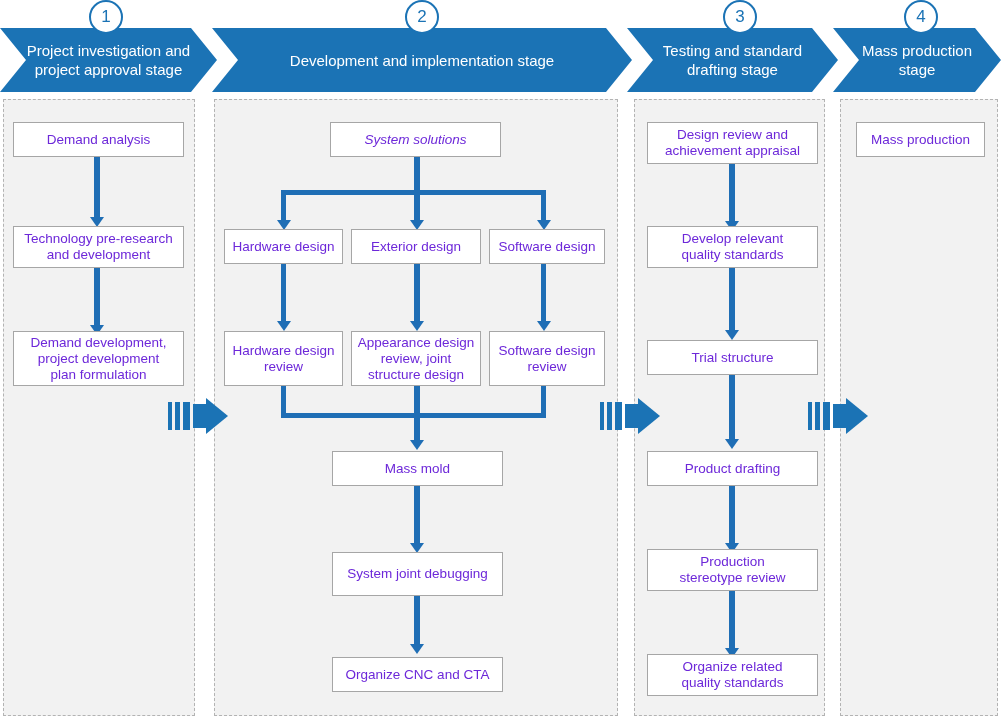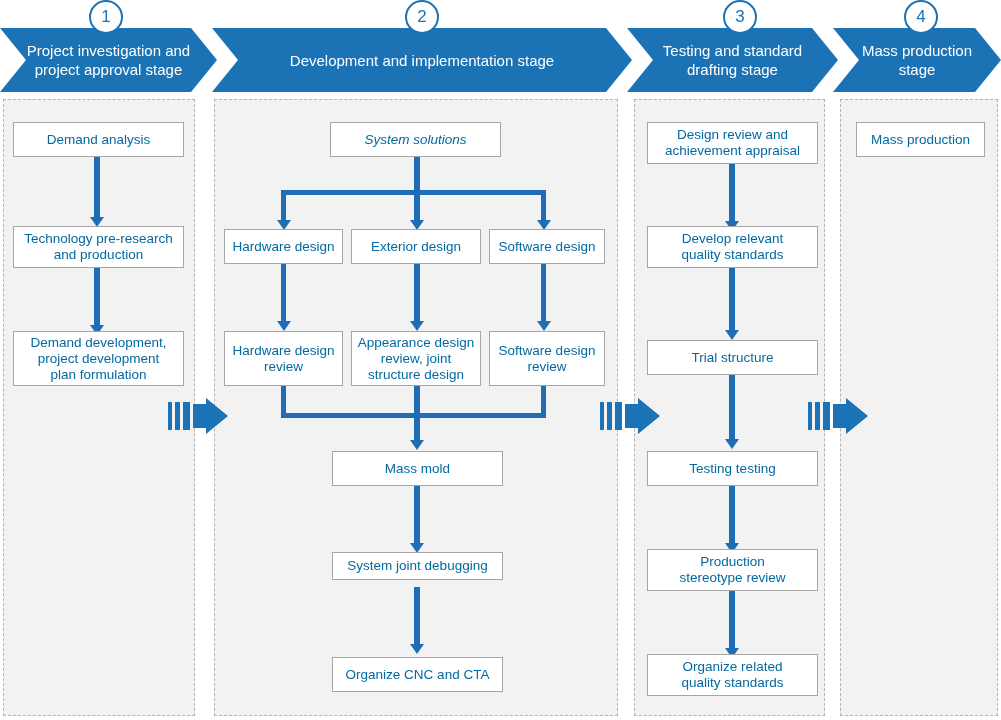--- a/index.html
+++ b/index.html
@@ -71,21 +71,21 @@
     border: 1.5px dashed #b3b3b3;
     background: #f2f2f2;
   }
 
   
   .node {
     position: absolute;
     box-sizing: border-box;
     background: #ffffff;
     border: 1px solid #a6a6a6;
-    color: #0369a1;
+    color: #6d28d9;
     font-size: 13.5px;
     line-height: 16px;
     display: flex;
     align-items: center;
     justify-content: center;
     text-align: center;
     z-index: 4;
   }
   .node span { padding: 0 5px; white-space: pre-line; }
 
@@ -174,21 +174,21 @@
 <div class="col-panel" style="left:840px; top:99px; width:158px; height:617px;"></div>
 
 <div class="node" style="left:13px; top:122px; width:171px; height:35px;">
   <span>Demand analysis</span>
 </div>
 <div class="vline" style="left:94px; top:157px; width:6px; height:65px;"></div>
 <div class="arrowhead" style="left:90px; top:217px;"></div>
 
 <div class="node" style="left:13px; top:226px; width:171px; height:42px;">
   <span>Technology pre-research
-and production</span>
+and development</span>
 </div>
 <div class="vline" style="left:94px; top:268px; width:6px; height:62px;"></div>
 <div class="arrowhead" style="left:90px; top:325px;"></div>
 
 <div class="node" style="left:13px; top:331px; width:171px; height:55px;">
   <span>Demand development,
 project development
 plan formulation</span>
 </div>
 
@@ -241,21 +241,21 @@
 <div class="hline" style="left:281px; top:413px; width:265px; height:5px;"></div>
 <div class="vline" style="left:414px; top:386px; width:6px; height:56px;"></div>
 <div class="arrowhead" style="left:410px; top:440px;"></div>
 
 <div class="node" style="left:332px; top:451px; width:171px; height:35px;">
   <span>Mass mold</span>
 </div>
 <div class="vline" style="left:414px; top:486px; width:6px; height:62px;"></div>
 <div class="arrowhead" style="left:410px; top:543px;"></div>
 
-<div class="node" style="left:332px; top:552px; width:171px; height:28px;text-align:right;">
+<div class="node" style="left:332px; top:552px; width:171px; height:44px;text-align:right;">
   <span>System joint debugging</span>
 </div>
 <div class="vline" style="left:414px; top:587px; width:6px; height:62px;"></div>
 <div class="arrowhead" style="left:410px; top:644px;"></div>
 
 <div class="node" style="left:332px; top:657px; width:171px; height:35px;">
   <span>Organize CNC and CTA</span>
 </div>
 
 <div class="node" style="left:647px; top:122px; width:171px; height:42px;">
@@ -272,21 +272,21 @@
 <div class="vline" style="left:729px; top:268px; width:6px; height:67px;"></div>
 <div class="arrowhead" style="left:725px; top:330px;"></div>
 
 <div class="node" style="left:647px; top:340px; width:171px; height:35px;">
   <span>Trial structure</span>
 </div>
 <div class="vline" style="left:729px; top:375px; width:6px; height:69px;"></div>
 <div class="arrowhead" style="left:725px; top:439px;"></div>
 
 <div class="node" style="left:647px; top:451px; width:171px; height:35px;">
-  <span>Testing testing</span>
+  <span>Product drafting</span>
 </div>
 <div class="vline" style="left:729px; top:486px; width:6px; height:62px;"></div>
 <div class="arrowhead" style="left:725px; top:543px;"></div>
 
 <div class="node" style="left:647px; top:549px; width:171px; height:42px;">
   <span>Production
 stereotype review</span>
 </div>
 <div class="vline" style="left:729px; top:591px; width:6px; height:62px;"></div>
 <div class="arrowhead" style="left:725px; top:648px;"></div>

